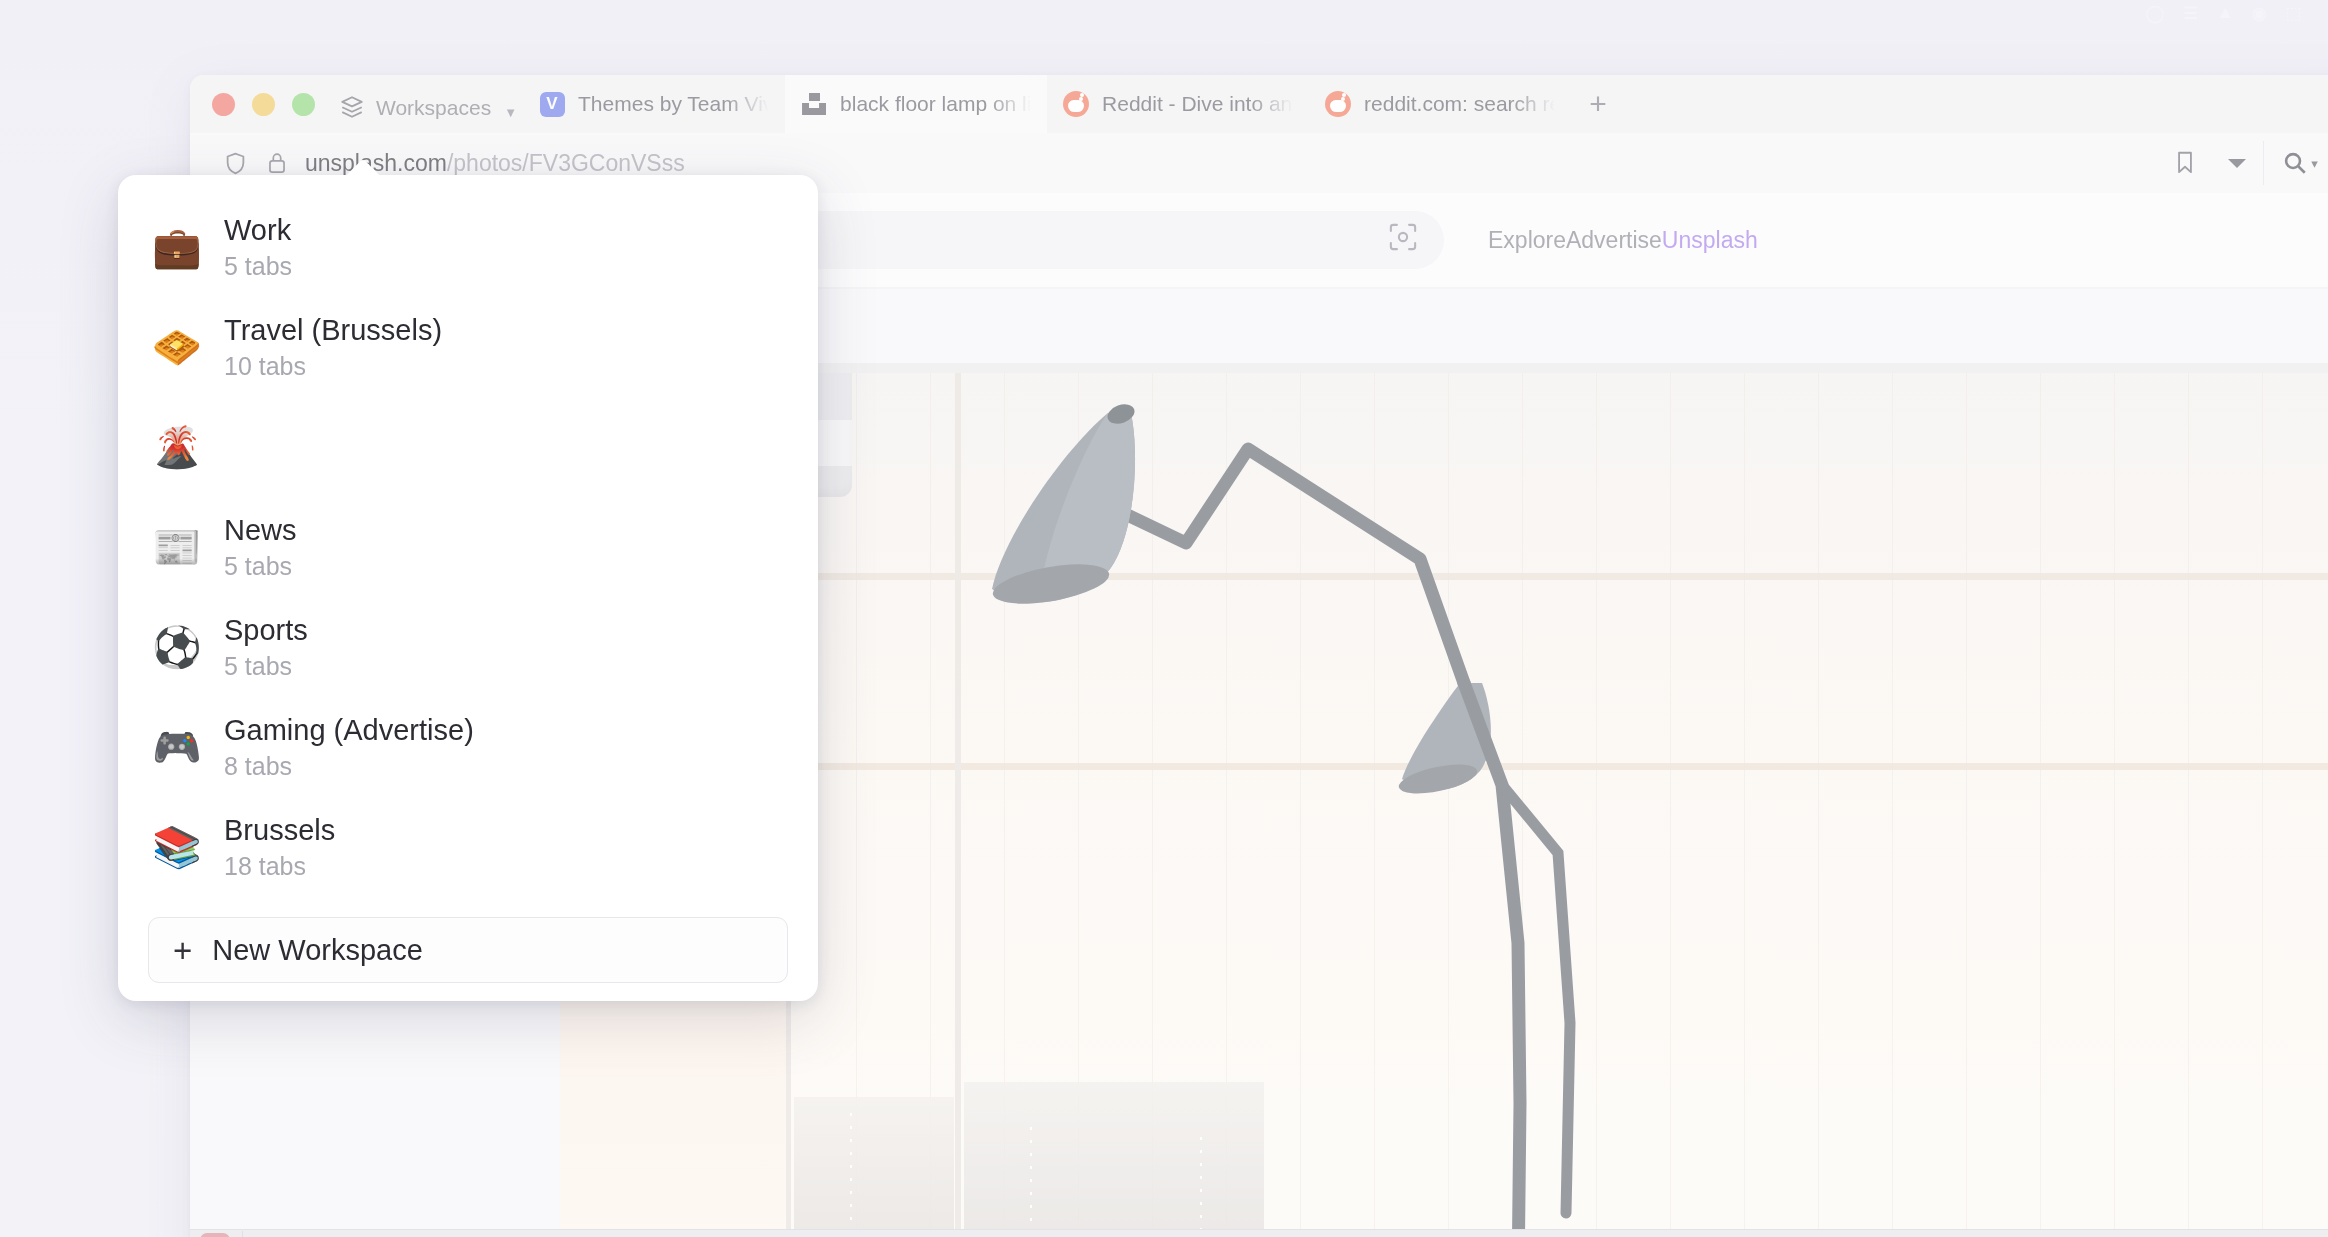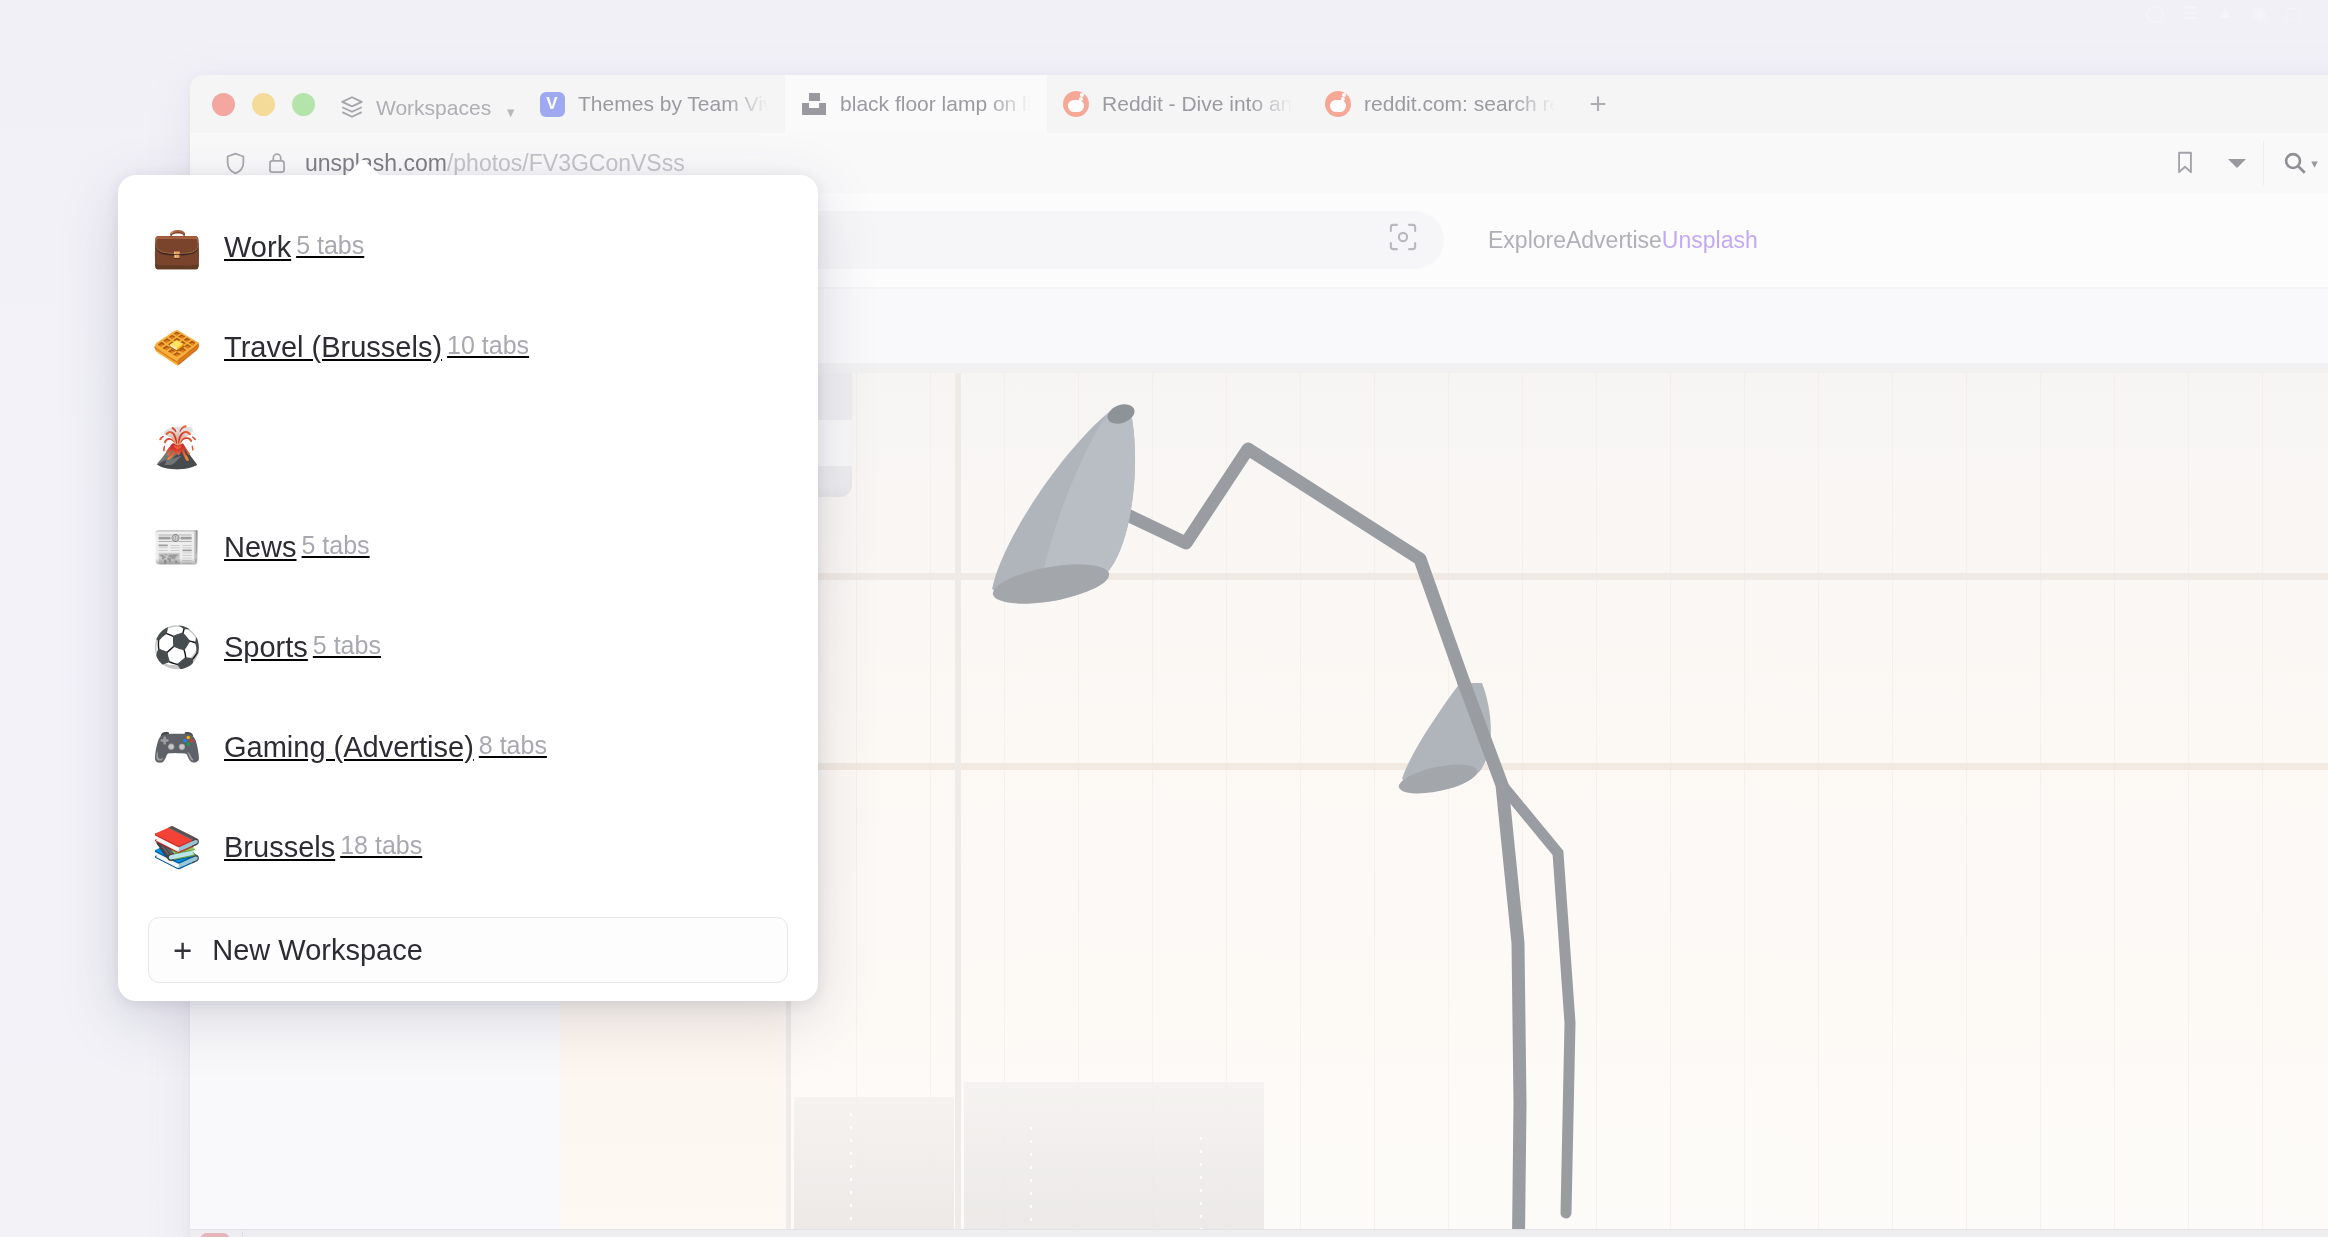--- a/index.html
+++ b/index.html
@@ -465,21 +465,21 @@
     height: 100px;
   }
   .ws-emoji {
     width: 46px;
     flex: 0 0 46px;
     font-size: 40px;
     line-height: 1;
     text-align: center;
     font-family: "DejaVu Sans", sans-serif;
   }
-  .ws-text { display: flex; flex-direction: row; gap: 5px; min-width: 0; text-decoration: underline; }
+  .ws-text { display: flex; flex-direction: column; gap: 5px; min-width: 0; }
   .ws-name {
     font-size: 29px;
     color: #2c2c33;
     white-space: nowrap;
   }
   .ws-count {
     font-size: 25px;
     color: #a8a8b0;
   }
   #new-workspace {

